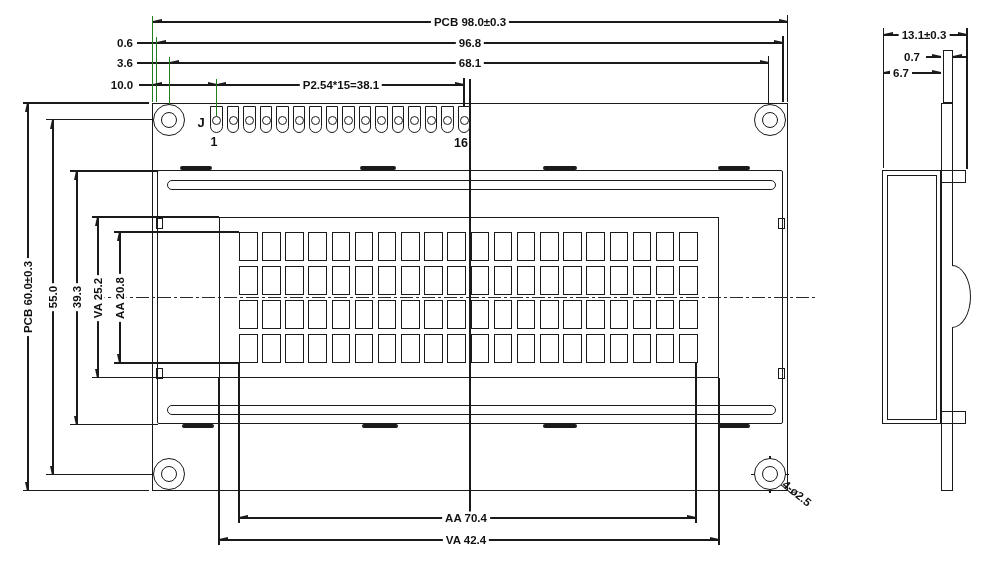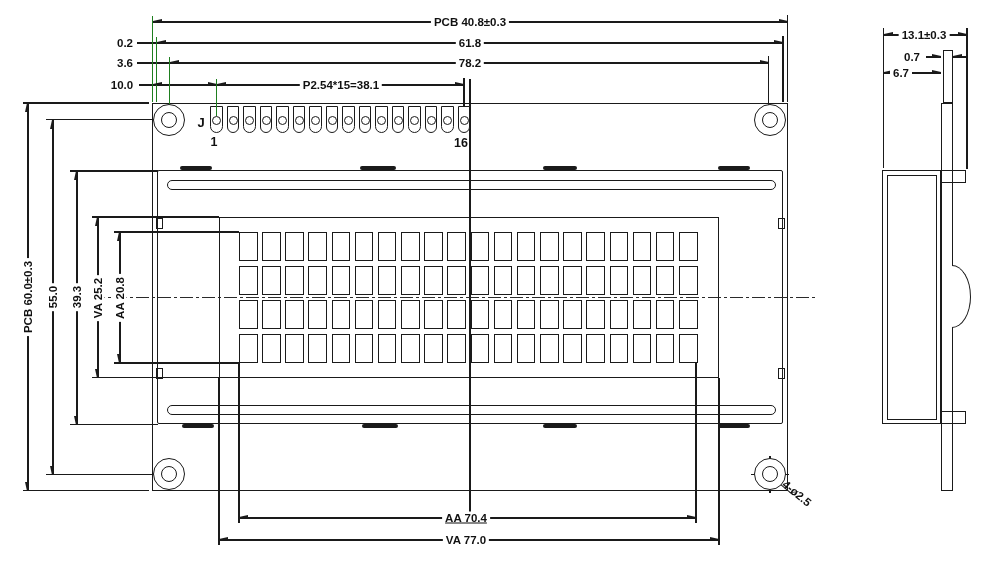--- a/index.html
+++ b/index.html
@@ -282,37 +282,37 @@
       <div style="position: absolute; box-sizing: border-box; border: 1.4px solid rgb(26, 26, 26); left: 563.24px; top: 334px; width: 18.5px; height: 29px;"></div>
       <div style="position: absolute; box-sizing: border-box; border: 1.4px solid rgb(26, 26, 26); left: 586.4px; top: 334px; width: 18.5px; height: 29px;"></div>
       <div style="position: absolute; box-sizing: border-box; border: 1.4px solid rgb(26, 26, 26); left: 609.56px; top: 334px; width: 18.5px; height: 29px;"></div>
       <div style="position: absolute; box-sizing: border-box; border: 1.4px solid rgb(26, 26, 26); left: 632.72px; top: 334px; width: 18.5px; height: 29px;"></div>
       <div style="position: absolute; box-sizing: border-box; border: 1.4px solid rgb(26, 26, 26); left: 655.88px; top: 334px; width: 18.5px; height: 29px;"></div>
       <div style="position: absolute; box-sizing: border-box; border: 1.4px solid rgb(26, 26, 26); left: 679.04px; top: 334px; width: 18.5px; height: 29px;"></div>
     </div>
 
   <div class="arc"></div>
 
-  <span class="lbl" style="left:470px;top:22px;">PCB 40.8±0.3</span>
-  <span class="lbl" style="left:470px;top:43px;">61.8</span>
-  <span class="lbl" style="left:470px;top:63px;">78.2</span>
+  <span class="lbl" style="left:470px;top:22px;">PCB 98.0±0.3</span>
+  <span class="lbl" style="left:470px;top:43px;">96.8</span>
+  <span class="lbl" style="left:470px;top:63px;">68.1</span>
   <span class="lbl" style="left:341px;top:85px;">P2.54*15=38.1</span>
 
-  <span class="lbl" style="left:125px;top:43px;">0.2</span>
+  <span class="lbl" style="left:125px;top:43px;">0.6</span>
   <span class="lbl" style="left:125px;top:63px;">3.6</span>
   <span class="lbl" style="left:122px;top:85px;">10.0</span>
 
   <span class="vlbl" style="left:28px;top:297px;">PCB 60.0±0.3</span>
   <span class="vlbl" style="left:53px;top:297px;">55.0</span>
   <span class="vlbl" style="left:77px;top:297px;">39.3</span>
   <span class="vlbl" style="left:98px;top:298px;">VA 25.2</span>
   <span class="vlbl" style="left:120px;top:298px;">AA 20.8</span>
 
-  <span class="lbl" style="left:466px;top:518px;text-decoration:underline;">AA 70.4</span>
-  <span class="lbl" style="left:466px;top:540px;">VA 77.0</span>
+  <span class="lbl" style="left:466px;top:518px;">AA 70.4</span>
+  <span class="lbl" style="left:466px;top:540px;">VA 42.4</span>
 
   <span class="lbl" style="left:924px;top:35px;">13.1±0.3</span>
   <span class="lbl" style="left:912px;top:57px;">0.7</span>
   <span class="lbl" style="left:901px;top:73px;">6.7</span>
 
   <span class="dlbl" style="left:788px;top:478px;">4-ø2.5</span>
 
   <span class="lbl plain" style="left:201px;top:122px;font-size:13px;">J</span>
   <span class="lbl plain" style="left:214px;top:142px;font-size:12.5px;">1</span>
   <span class="lbl plain" style="left:461px;top:143px;font-size:12.5px;text-align:right;">16</span>

